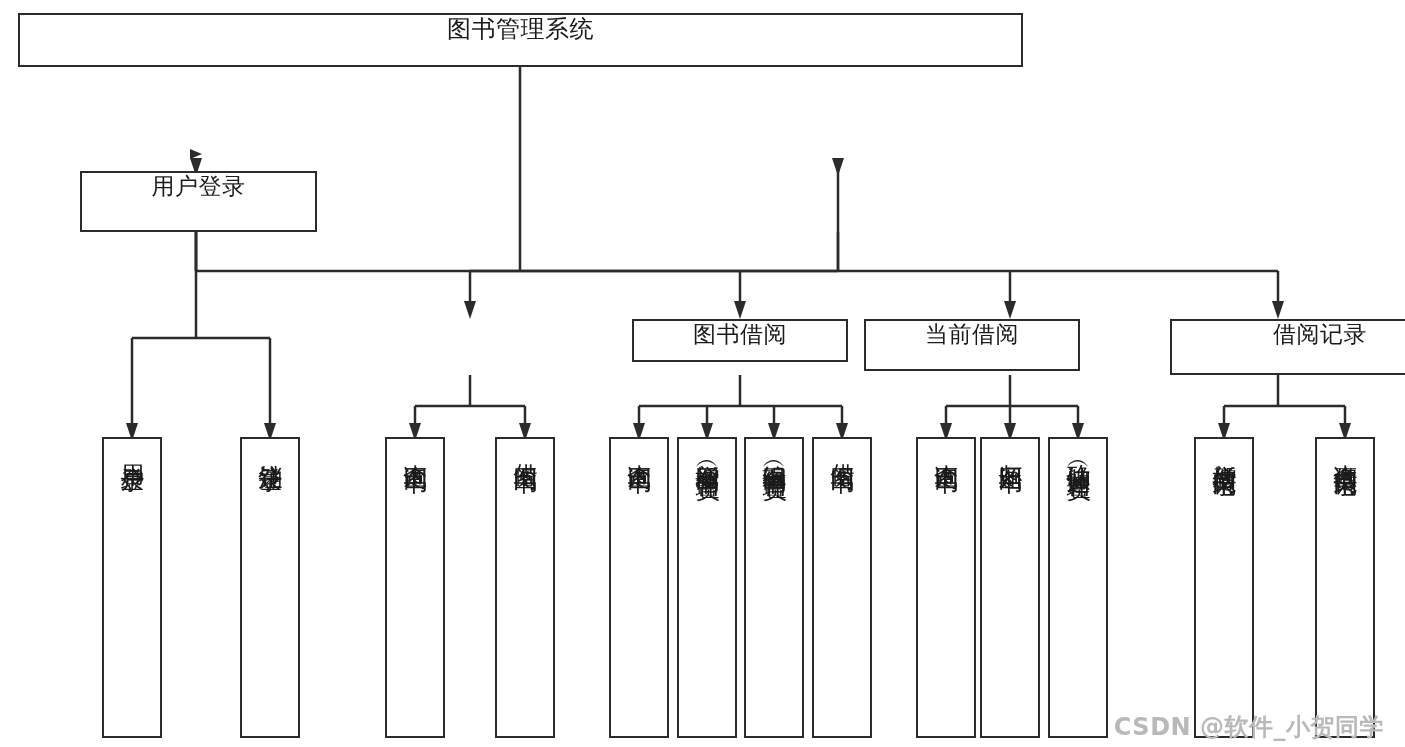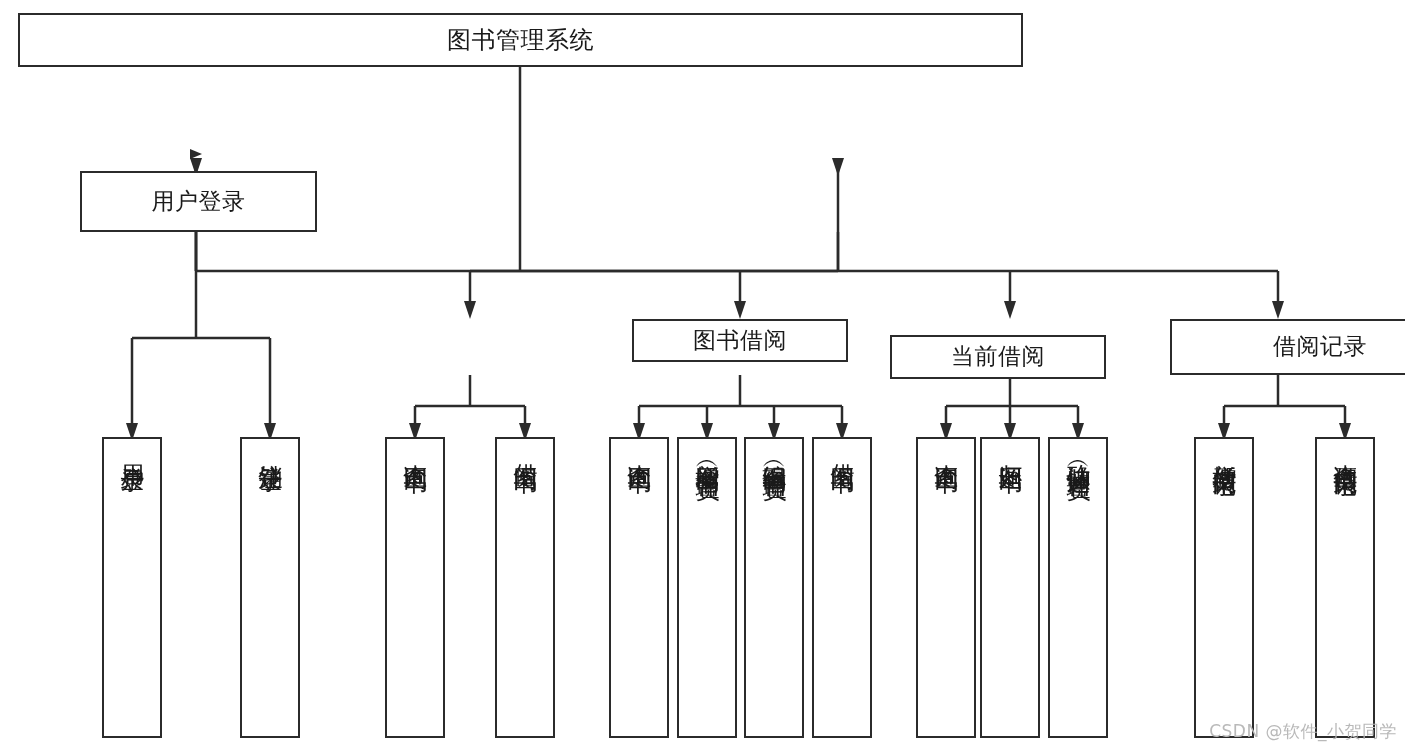--- a/index.html
+++ b/index.html
@@ -21,21 +21,20 @@
     top: 0;
     width: 1405px;
     height: 747px;
   }
   .node {
     position: absolute;
     box-sizing: border-box;
     background: #ffffff;
     border: 2px solid #2b2b2b;
     display: flex;
-    align-items: center;
     justify-content: center;
     color: #1a1a1a;
   }
   .node .label {
     display: block;
     text-align: center;
     line-height: 1.18;
     white-space: pre;
   }
   .node.horiz .label {
@@ -50,27 +49,28 @@
     writing-mode: vertical-rl;
     text-orientation: upright;
     font-size: 24px;
     line-height: 1.05;
     letter-spacing: 2px;
     white-space: nowrap;
   }
   .node.root .label { font-size: 24px; }
   .watermark {
     position: absolute;
-    right: 8px;
+    right: 21px;
     bottom: 4px;
-    font-size: 17px;
+    font-size: 24px;
     color: #b9b9b9;
     letter-spacing: 0.5px;
     white-space: nowrap;
     pointer-events: none;
+    font-weight: bold;
   }
 </style>
 </head>
 <body>
 
 <div id="canvas">
 
   <svg id="edges" viewBox="0 0 1405 747" xmlns="http://www.w3.org/2000/svg">
     <defs>
       <marker id="arr" markerWidth="10" markerHeight="12" refX="1" refY="6" orient="auto" markerUnits="userSpaceOnUse">
@@ -157,21 +157,21 @@
   <div class="node horiz" style="left:80px; top:171px; width:237px; height:61px;">
     <span class="label">用户登录</span>
   </div>
 
 
 
   <div class="node horiz" style="left:632px; top:319px; width:216px; height:43px;">
     <span class="label">图书借阅</span>
   </div>
 
-  <div class="node horiz" style="left:890px; top:319px; width:216px; height:44px;margin-top:16px;">
+  <div class="node horiz" style="left:864px; top:319px; width:216px; height:52px;">
     <span class="label">当前借阅</span>
   </div>
 
   <div class="node horiz" style="left:1170px; top:319px; width:256px; height:56px;padding-left:44px;">
     <span class="label">借阅记录</span>
   </div>
 
   <div class="node vert" style="left:102px; top:437px; width:60px; height:301px;">
     <span class="label">用户登录</span>
   </div>

